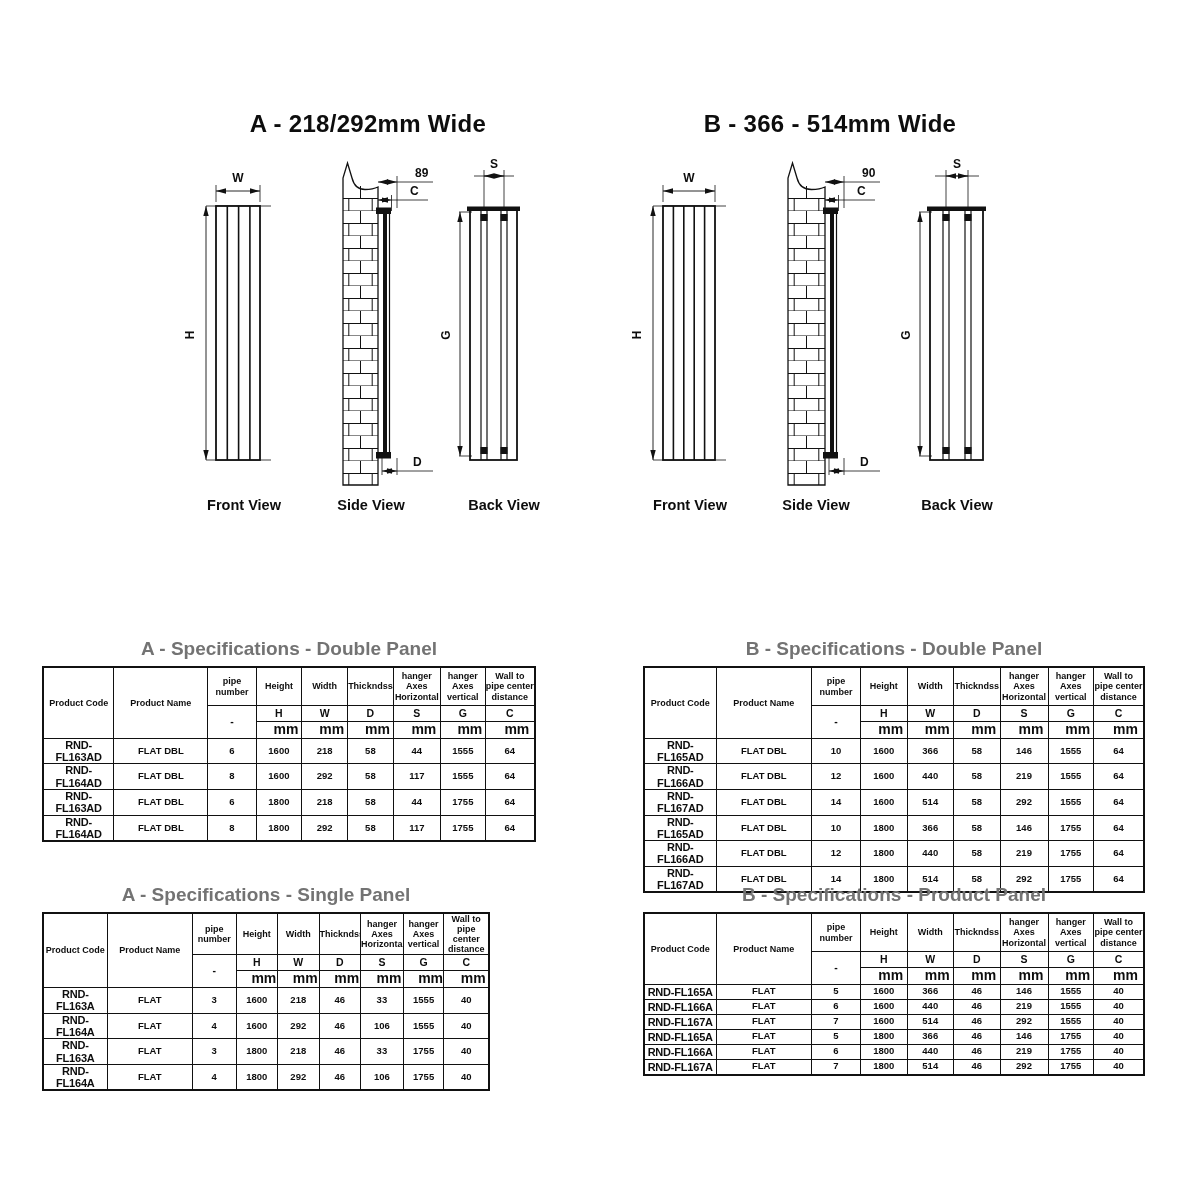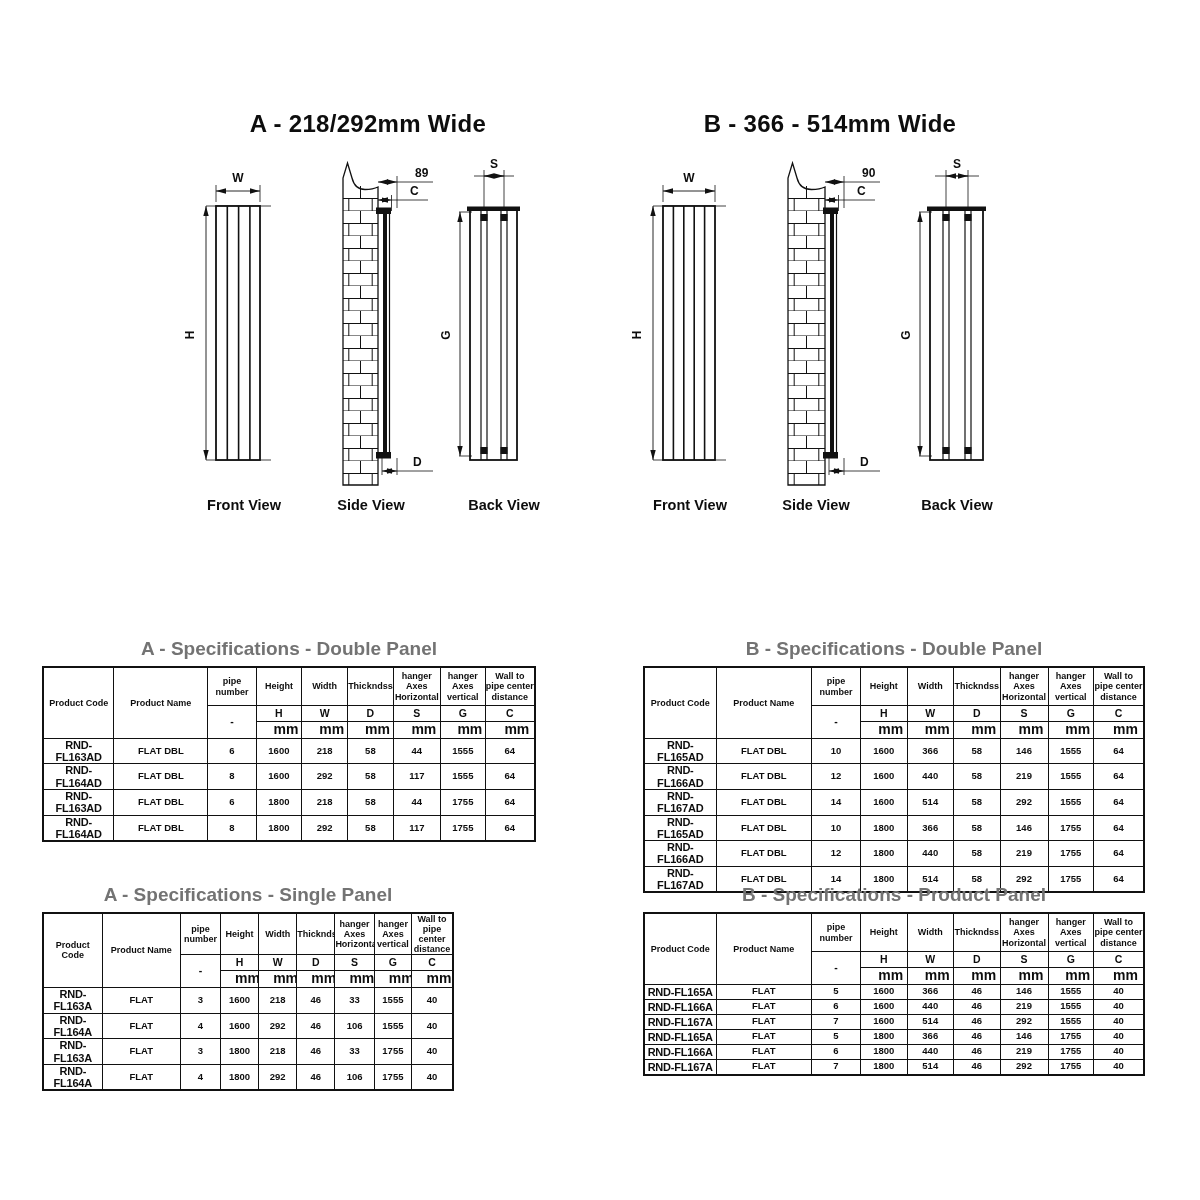--- a/index.html
+++ b/index.html
@@ -13,21 +13,21 @@
     text-align:center; white-space:nowrap; color:#0d0d0d;
   }
   #titleA { left:168px; top:110px; width:400px; }
   #titleB { left:620px; top:110px; width:420px; }
   svg.diagram { position:absolute; }
   #diagA { left:170px; top:158px; }
   #diagB { left:618px; top:158px; }
   .spec { position:absolute; }
   #tblAD { left:42px;  top:638px; width:494px; }
   #tblBD { left:643px; top:638px; width:502px; }
-  #tblAS { left:42px;  top:884px; width:412px; }
+  #tblAS { left:42px;  top:884px; width:448px; }
   #tblBS { left:643px; top:884px; width:502px; }
   .tbl-title {
     font-weight:bold; font-size:19px; text-align:center;
     margin:0 0 6px 0; white-space:nowrap; color:#737373;
   }
   table.spec-table {
     border-collapse:collapse; width:100%; table-layout:fixed;
     border:2px solid #111; background:#fff;
   }
   .spec-table th, .spec-table td {

